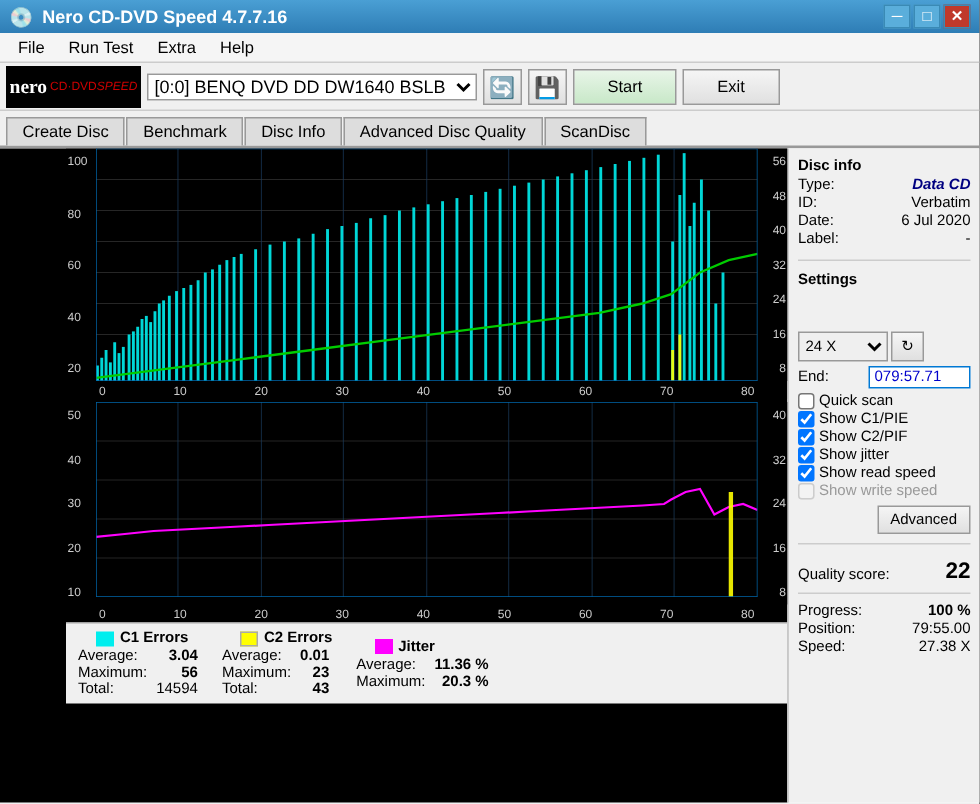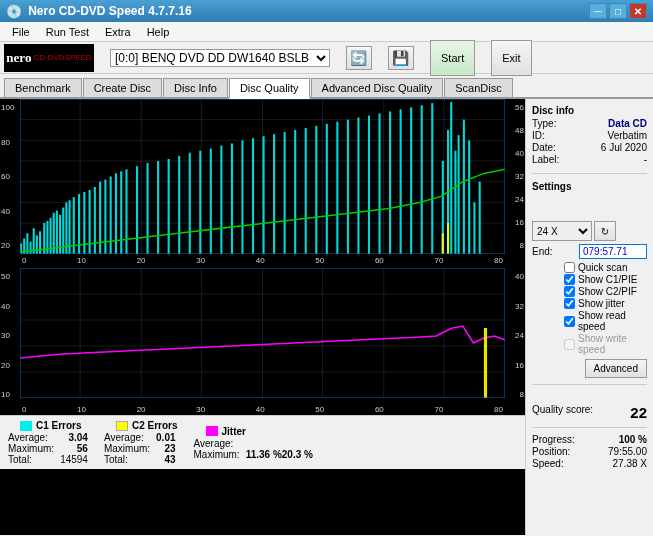--- a/index.html
+++ b/index.html
@@ -10,45 +10,45 @@
     .title-bar-left { display: flex; align-items: center; gap: 6px; }
     .title-bar-right { display: flex; gap: 2px; }
     .title-btn { width: 18px; height: 16px; background: #5aaedb; border: 1px solid #3a8ab5; color: white; font-size: 10px; cursor: pointer; display: flex; align-items: center; justify-content: center; }
     .title-btn.close { background: #c0392b; }
 
     
     .menu-bar { background: #f5f5f5; border-bottom: 1px solid #ccc; height: 20px; display: flex; align-items: center; padding: 0 4px; }
     .menu-item { padding: 2px 8px; font-size: 11px; cursor: pointer; }
 
     
-    .toolbar { background: #f0f0f0; border-bottom: 1px solid #ccc; height: 32px; display: flex; align-items: center; padding: 2px 4px; gap: 16px; }
+    .toolbar { background: #f0f0f0; border-bottom: 1px solid #ccc; height: 32px; display: flex; align-items: center; padding: 2px 4px; gap: 4px; }
     .drive-select { width: 220px; height: 18px; font-size: 12px; border: 1px solid #999; background: white; }
-    .toolbar-btn { height: 36px; padding: 0 10px; font-size: 11px; border: 1px solid #999; background: linear-gradient(to bottom, #f5f5f5, #e0e0e0); cursor: pointer; }
+    .toolbar-btn { height: 24px; padding: 0 22px; font-size: 11px; border: 1px solid #999; background: linear-gradient(to bottom, #f5f5f5, #e0e0e0); cursor: pointer; }
     .toolbar-btn.start { background: linear-gradient(to bottom, #e8f5e8, #c8e8c8); }
     .toolbar-icon-btn { width: 26px; height: 24px; border: 1px solid #999; background: linear-gradient(to bottom, #f5f5f5, #e0e0e0); cursor: pointer; display: flex; align-items: center; justify-content: center; font-size: 14px; }
 
     
     .tabs { background: #f0f0f0; border-bottom: 2px solid #999; display: flex; padding: 4px 4px 0; gap: 1px; }
     .tab { padding: 3px 10px; font-size: 11px; border: 1px solid #999; border-bottom: none; cursor: pointer; background: #ddd; }
     .tab.active { background: white; border-bottom: 2px solid white; margin-bottom: -2px; }
 
     
     .main { display: flex; background: white; height: calc(536px - 22px - 20px - 32px - 26px); }
 
     
     .right-panel { width: 128px; background: #f0f0f0; padding: 6px; font-size: 10px; border-left: 1px solid #ccc; display: flex; flex-direction: column; gap: 4px; overflow-y: auto; }
     .panel-section-title { font-weight: bold; font-size: 10px; margin-bottom: 2px; }
     .panel-row { display: flex; justify-content: space-between; margin-bottom: 1px; }
     .settings-row { display: flex; align-items: center; gap: 2px; margin-bottom: 3px; margin-top: 29px; }
     .settings-select { width: 60px; height: 20px; font-size: 10px; border: 1px solid #999; }
     .time-field { border: 1px solid #0078d4; background: white; padding: 1px 3px; font-size: 10px; color: #0000cc; width: 68px; }
-    .checkbox-row { display: flex; align-items: center; gap: 3px; margin-bottom: 1px; font-size: 10px; margin-left: 32px; }
+    .checkbox-row { display: flex; align-items: center; gap: 3px; margin-bottom: 1px; font-size: 10px; }
     .checkbox-row input { width: 11px; height: 11px; }
     .advanced-btn { background: linear-gradient(to bottom, #f5f5f5, #e0e0e0); border: 1px solid #999; padding: 3px 8px; font-size: 10px; cursor: pointer; text-align: center; margin-top: 2px; }
-    .quality-row { display: flex; justify-content: space-between; align-items: flex-start; margin-top: 13px; font-size: 10px; }
+    .quality-row { display: flex; justify-content: space-between; align-items: flex-end; margin-top: 3px; font-size: 10px; }
     .quality-value { font-weight: bold; font-size: 15px; }
 
     
     .stats-bar { background: #f0f0f0; border-top: 1px solid #ccc; height: 52px; display: flex; align-items: center; padding: 3px 8px; gap: 20px; }
     .stat-group { display: flex; flex-direction: column; gap: 1px; }
     .stat-title { display: flex; align-items: center; gap: 4px; font-size: 10px; font-weight: bold; margin-left: 12px; }
     .color-box { width: 12px; height: 10px; display: inline-block; }
 
     
     .chart-wrapper { position: relative; background: #000; }
@@ -85,31 +85,30 @@
   <select class="drive-select">
     <option>[0:0]  BENQ DVD DD DW1640 BSLB</option>
   </select>
   <div class="toolbar-icon-btn" title="Refresh">🔄</div>
   <div class="toolbar-icon-btn" title="Save">💾</div>
   <button class="toolbar-btn start">Start</button>
   <button class="toolbar-btn">Exit</button>
 </div>
 
 <div class="tabs">
+  <div class="tab">Create Disc</div>
   <div class="tab">Benchmark</div>
-  <div class="tab">Create Disc</div>
   <div class="tab">Disc Info</div>
-  <div class="tab active">Disc Quality</div>
   <div class="tab">Advanced Disc Quality</div>
   <div class="tab">ScanDisc</div>
 </div>
 
 <div class="main">
 
-  <div style="flex:1; display:flex; flex-direction:column; background:#000; overflow:hidden;">
+  <div style="flex:1; display:flex; flex-direction:column; background:#000; overflow:hidden;padding-left:44px;">
 
     <div class="chart-wrapper chart-top" style="position:relative; flex:0 0 155px;">
       <div style="position:absolute; left:0; top:0; bottom:0; width:20px; display:flex; flex-direction:column; justify-content:space-between; padding:4px 1px; z-index:2;">
         <span style="color:#ccc;font-size:8px;">100</span>
         <span style="color:#ccc;font-size:8px;">80</span>
         <span style="color:#ccc;font-size:8px;">60</span>
         <span style="color:#ccc;font-size:8px;">40</span>
         <span style="color:#ccc;font-size:8px;">20</span>
       </div>
       <svg width="100%" height="155" style="position:absolute;left:20px;top:0;right:20px;width:calc(100% - 40px);" viewBox="0 0 460 150" preserveAspectRatio="none">
@@ -325,36 +324,36 @@
       <div class="stat-group">
         <div class="stat-title">
           <span class="color-box" style="background:#ff00ff;"></span>
           <span>Jitter</span>
         </div>
         <div style="display:flex;gap:6px;">
           <div style="display:flex;flex-direction:column;">
             <span style="font-size:10px;">Average:</span>
             <span style="font-size:10px;">Maximum:</span>
           </div>
-          <div style="display:flex;flex-direction:row;align-items:flex-end;">
+          <div style="display:flex;flex-direction:column;align-items:flex-end;">
             <span style="font-size:10px;font-weight:bold;">11.36 %</span>
             <span style="font-size:10px;font-weight:bold;">20.3 %</span>
           </div>
         </div>
       </div>
     </div>
   </div>
 
   <div class="right-panel">
 
     <div>
       <div class="panel-section-title">Disc info</div>
       <div class="panel-row">
         <span>Type:</span>
-        <span style="color:#000080;font-weight:bold;">Data CD</span>
+        <span style="color:#000080;font-weight:bold;font-style:italic;">Data CD</span>
       </div>
       <div class="panel-row">
         <span>ID:</span>
         <span>Verbatim</span>
       </div>
       <div class="panel-row">
         <span>Date:</span>
         <span>6 Jul 2020</span>
       </div>
       <div class="panel-row">

